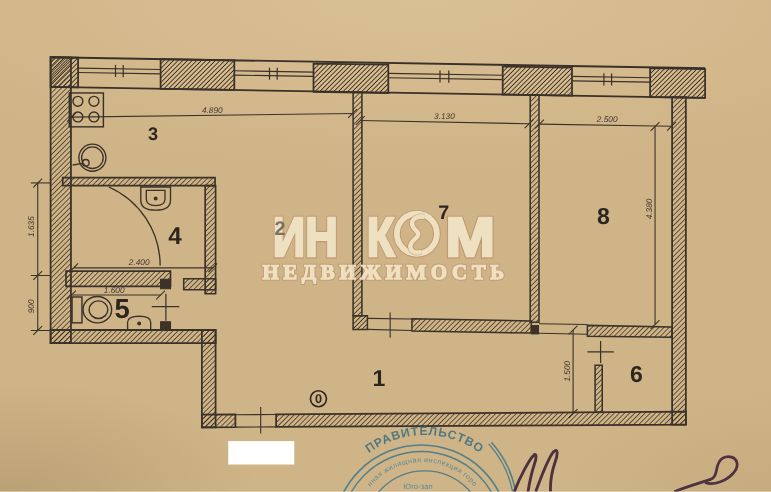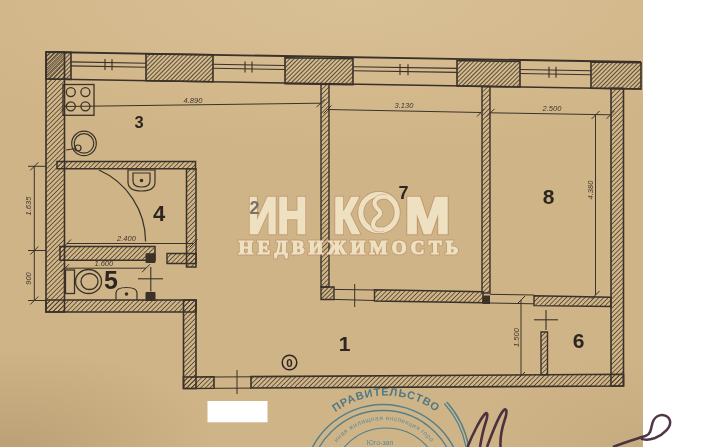--- a/index.html
+++ b/index.html
@@ -1,17 +1,17 @@
 <!DOCTYPE html>
 <html><head>
 <meta charset="utf-8">
 <style>
   html,body{margin:0;padding:0;}
   body{width:701px;height:447px;overflow:hidden;font-family:"Liberation Sans",sans-serif;}
-  .paper{position:relative;width:643px;height:447px;
+  .paper{position:relative;width:701px;height:447px;
     background:
       radial-gradient(120% 55% at 55% 0%, rgba(232,210,168,.40), rgba(232,210,168,0) 62%),
       radial-gradient(45% 32% at 2% 100%, rgba(120,94,60,.22), rgba(120,94,60,0) 70%),
       radial-gradient(40% 30% at 100% 100%, rgba(140,110,72,.12), rgba(140,110,72,0) 70%),
       #cfb487; text-align: center;}
   svg{position:absolute;left:0;top:0;}
 </style>
 </head>
 <body>
 

